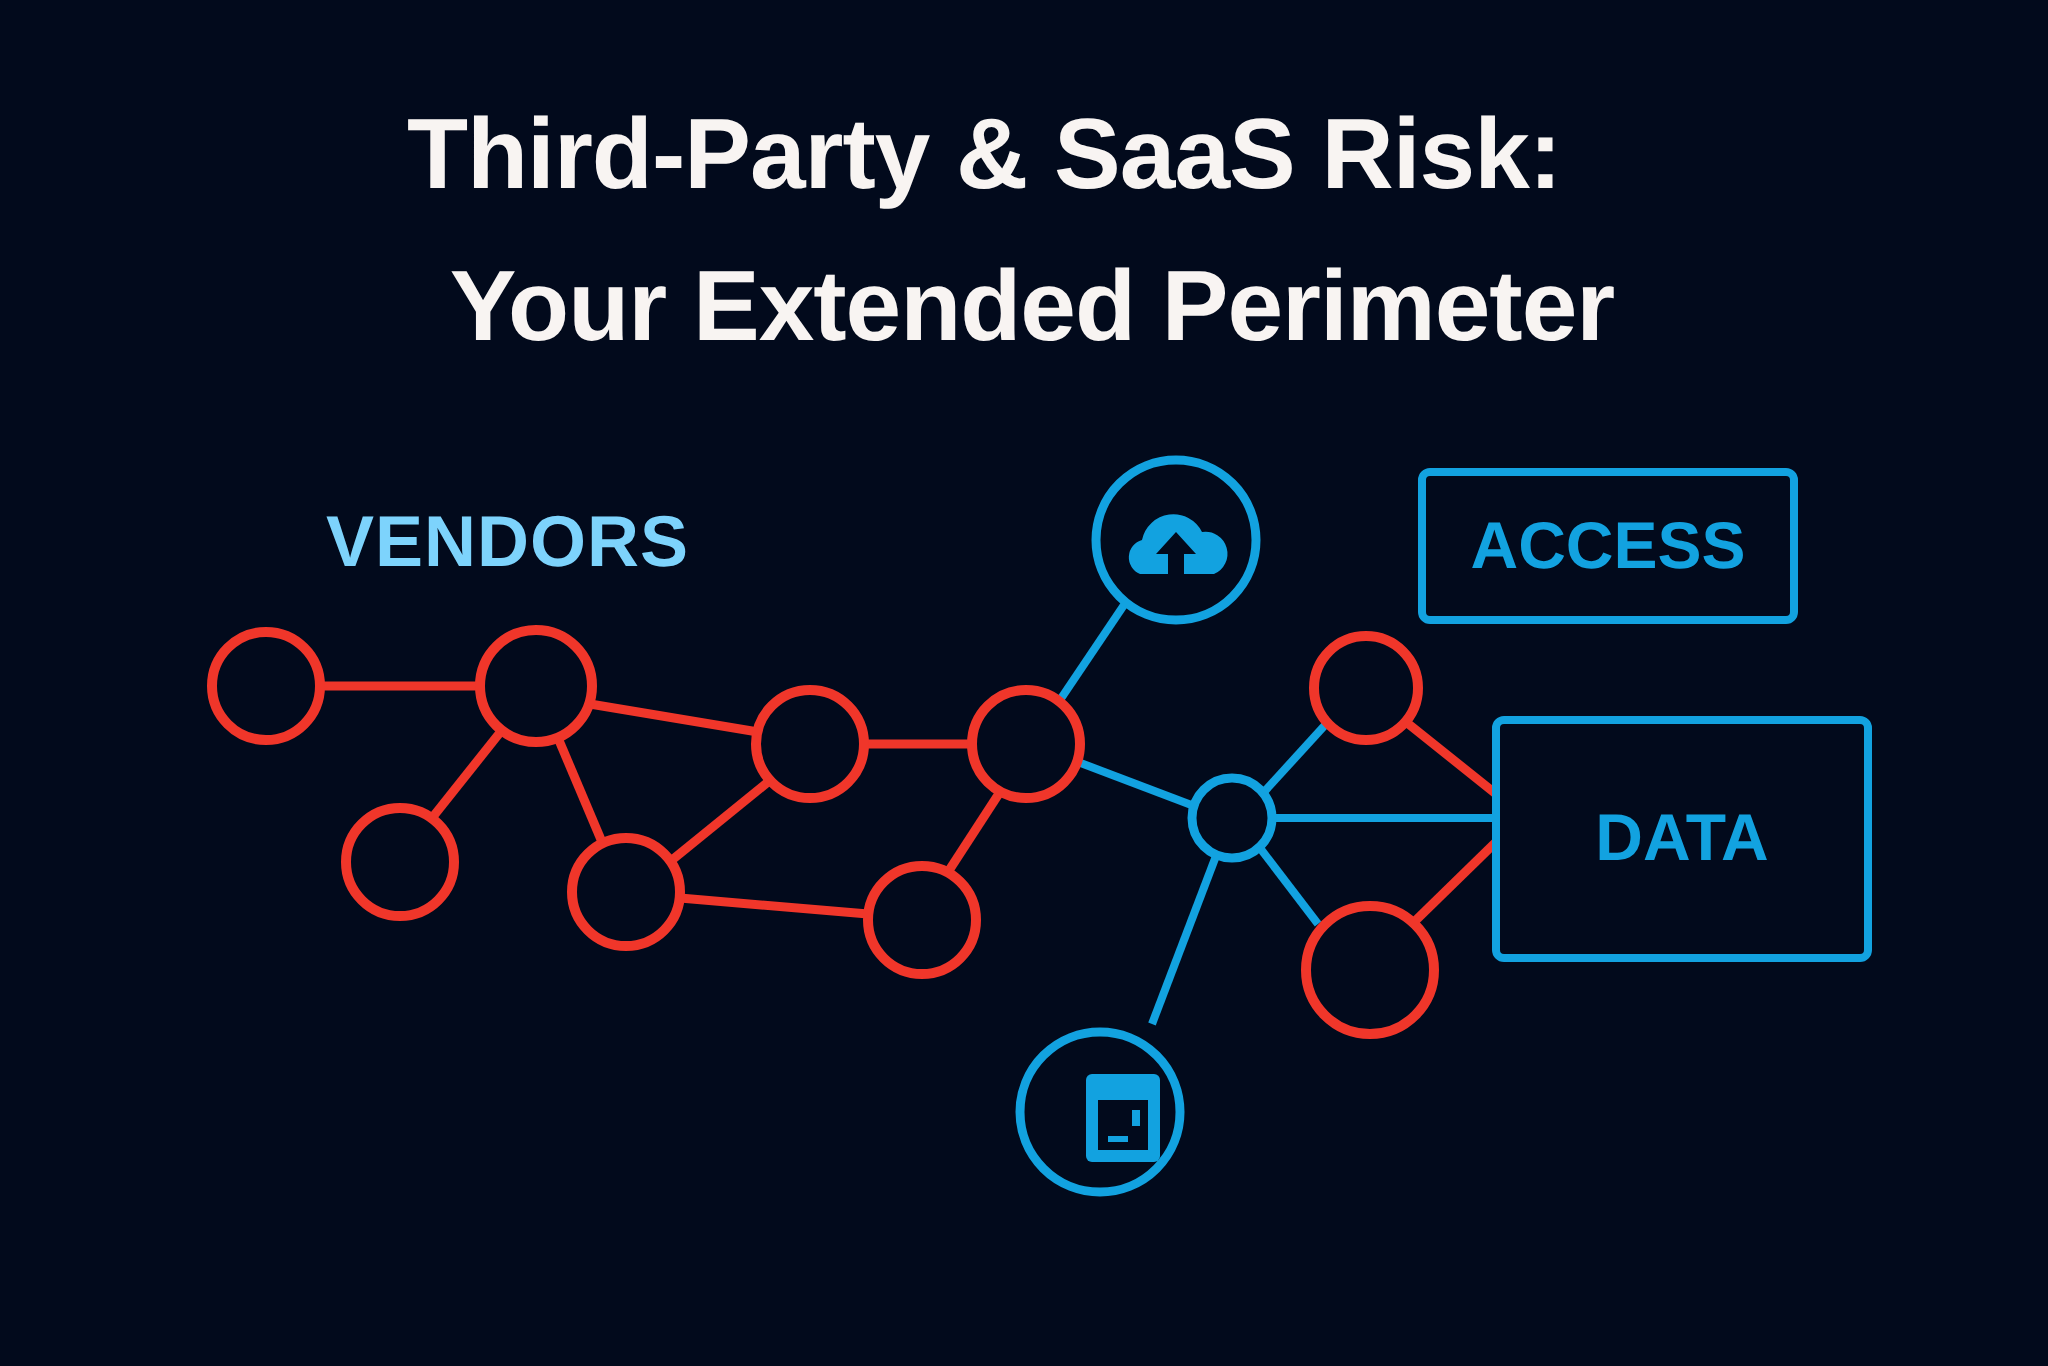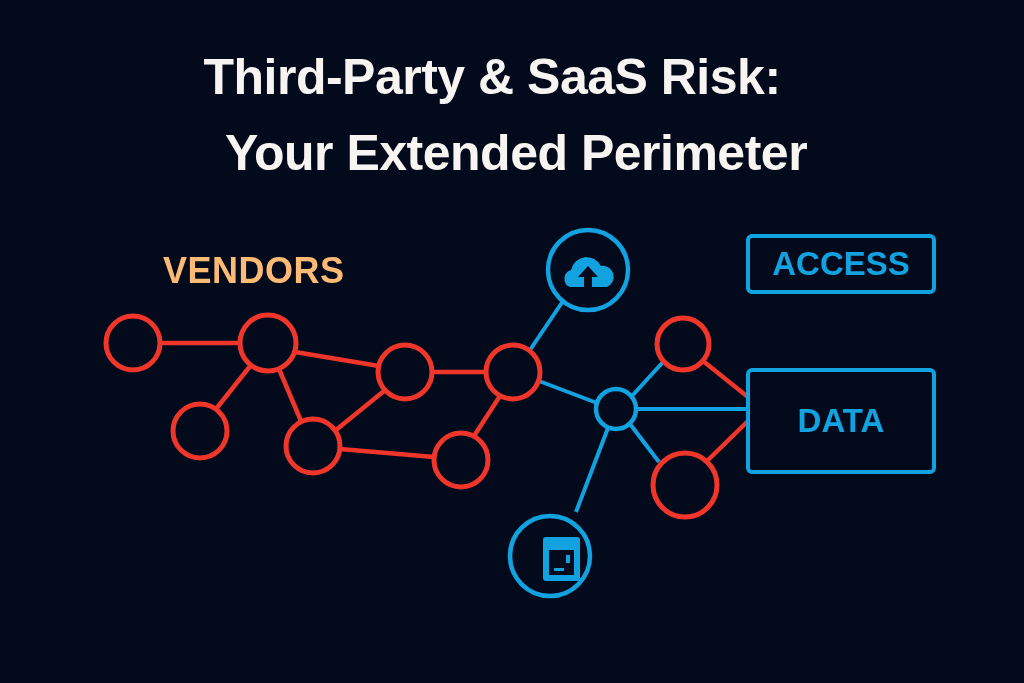--- a/index.html
+++ b/index.html
@@ -1,24 +1,24 @@
 <!DOCTYPE html>
 <html><head>
 <meta charset="utf-8">
 <style>
   html, body { margin:0; padding:0; }
   body { width:1024px; height:683px; background:#020a1c; overflow:hidden; position:relative; font-family:"Liberation Sans", "DejaVu Sans", sans-serif; }
   .title { position:absolute; left:0; width:1024px; text-align:center; color:#f8f4f2; font-weight:bold; font-size:50px; letter-spacing:-0.5px; line-height:1; }
   .t1 { top:52px; left:-20px; }
   .t2 { top:128px; left:4px; }
-  .vendors { position:absolute; left:163px; top:250px; color:#fdba74; font-weight:bold; font-size:36px; letter-spacing:0.5px; }
+  .vendors { position:absolute; left:163px; top:250px; color:#7dd3fc; font-weight:bold; font-size:36px; letter-spacing:0.5px; }
   svg { position:absolute; left:0; top:0; }
   .box { position:absolute; border:4px solid #12a2e0; border-radius:6px; color:#12a2e0; font-weight:bold; font-size:33px; display:flex; align-items:center; justify-content:center; text-align:center; line-height:1.1; box-sizing:border-box; }
-  .box-access { left:746px; top:234px; width:190px; height:60px; }
-  .box-data { left:746px; top:368px; width:190px; height:106px; }
+  .box-access { left:709px; top:234px; width:190px; height:78px; }
+  .box-data { left:746px; top:358px; width:190px; height:123px; }
 </style>
 </head>
 <body>
 
 <div class="title t1">Third-Party &amp; SaaS Risk:</div>
 <div class="title t2">Your Extended Perimeter</div>
 <div class="vendors">VENDORS</div>
 
 <svg width="1024" height="683" viewBox="0 0 1024 683">
 

